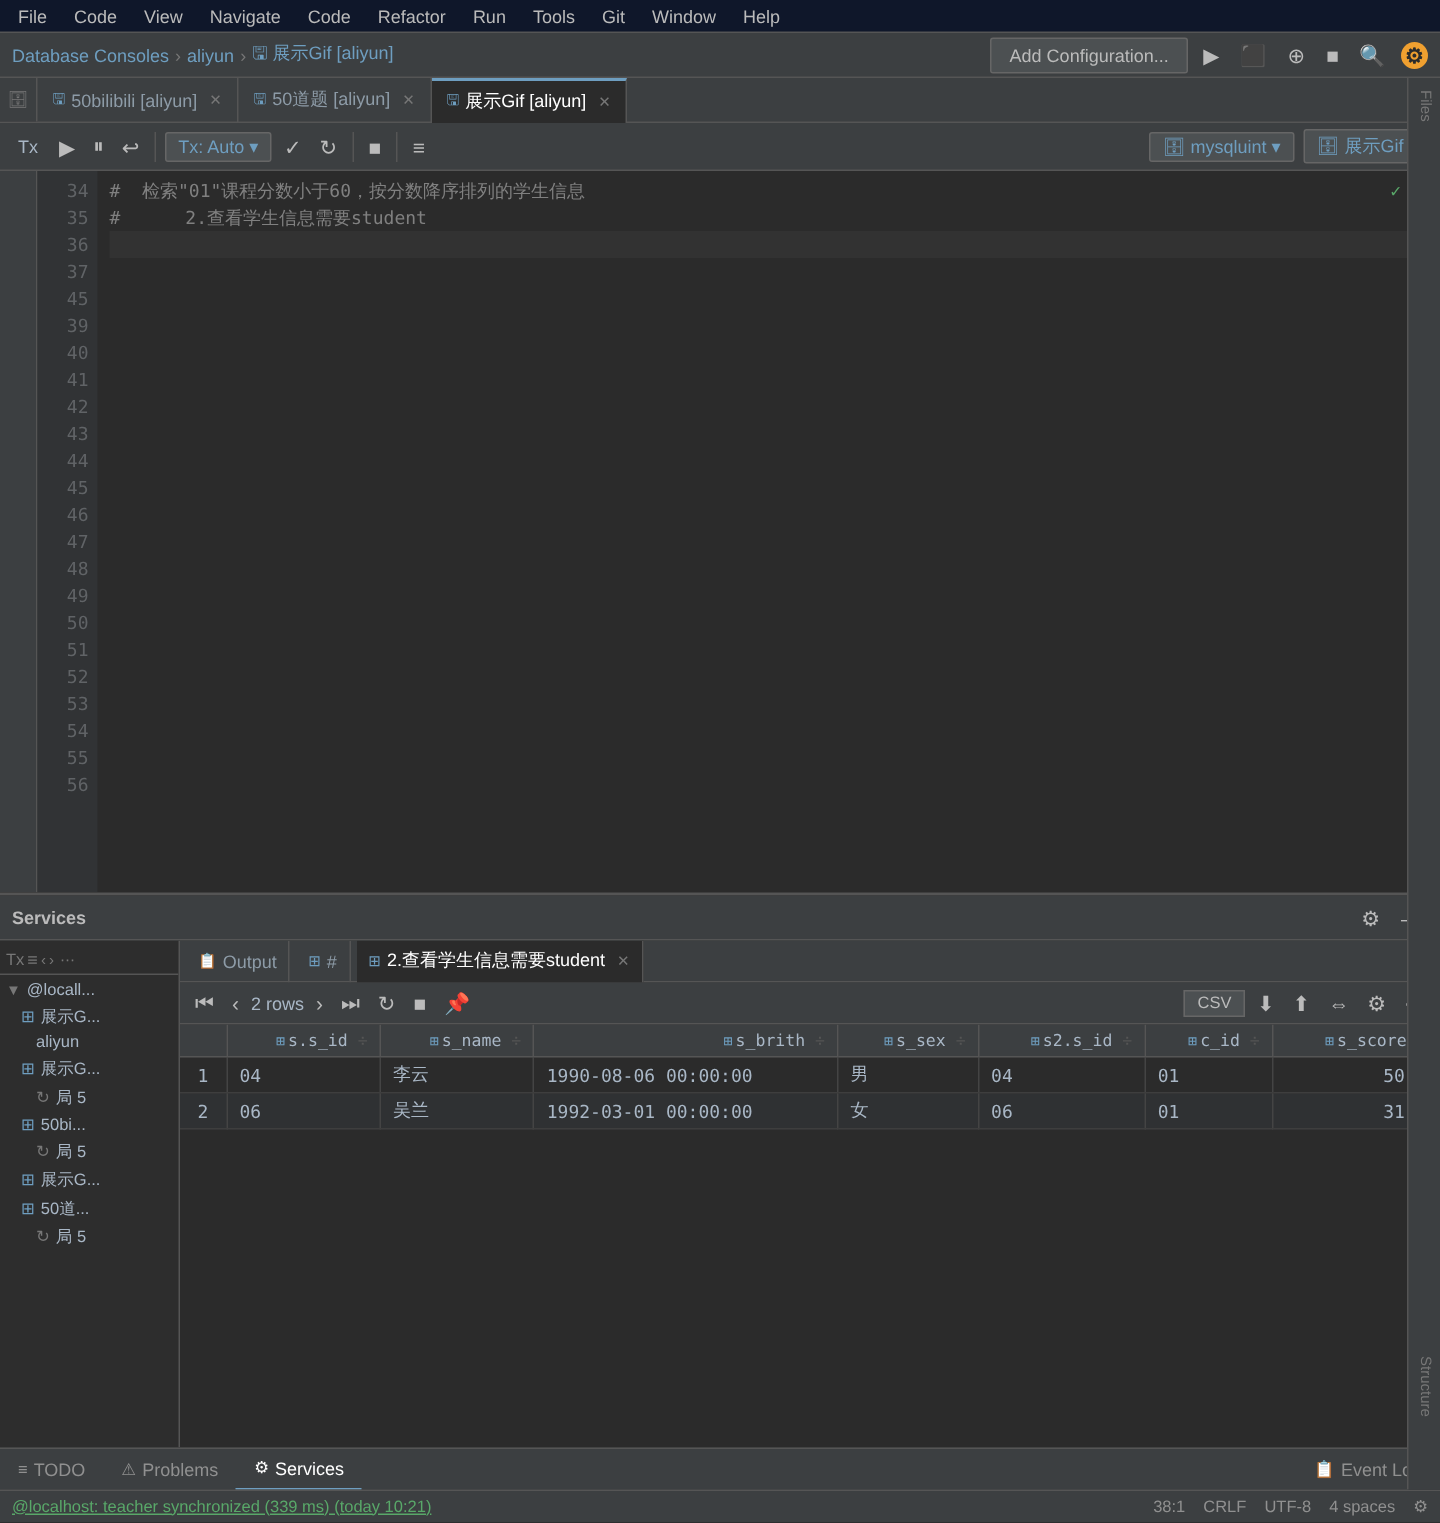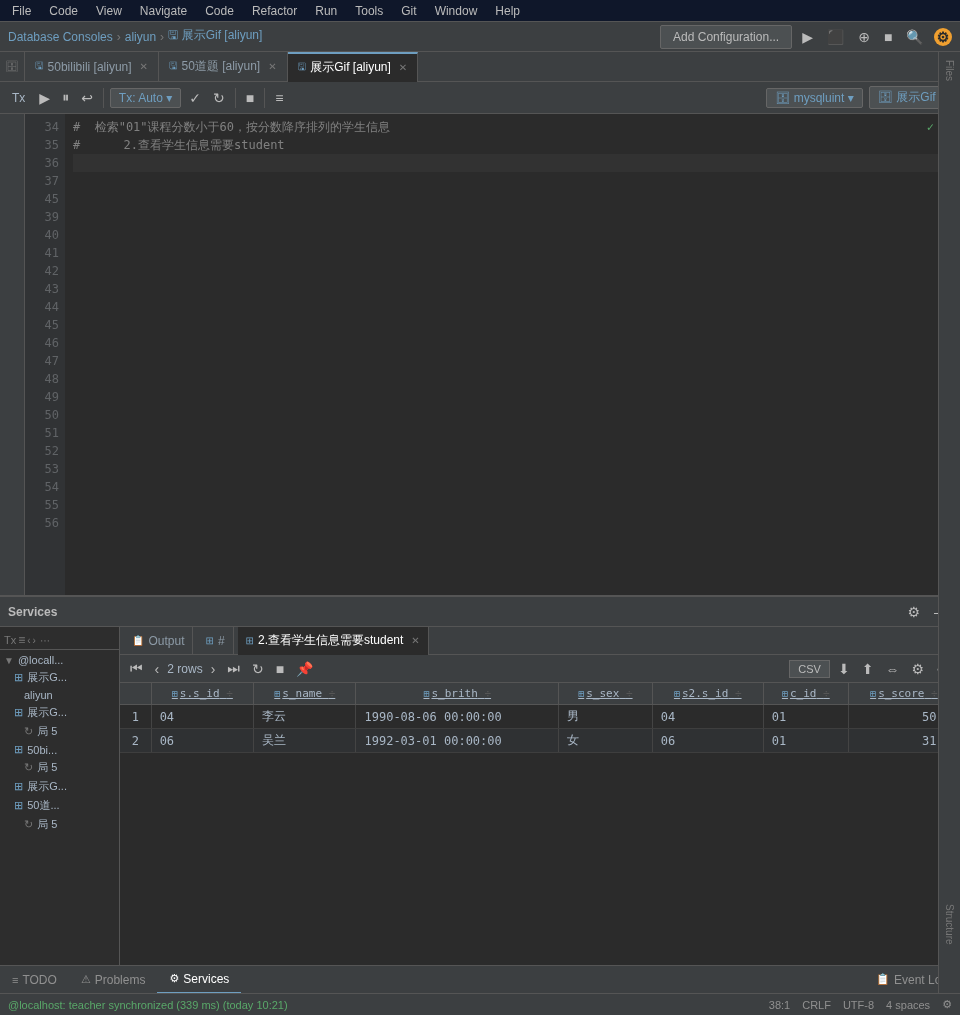--- a/index.html
+++ b/index.html
@@ -68,33 +68,33 @@
 
     
     .table-toolbar { background: #3c3f41; height: 28px; display: flex; align-items: center; padding: 0 6px; gap: 4px; justify-content: space-between; border-bottom: 1px solid #555; }
     .table-toolbar-left { display: flex; align-items: center; gap: 4px; }
     .table-toolbar-right { display: flex; align-items: center; gap: 4px; }
     .rows-info { color: #a9b7c6; font-size: 12px; }
     .csv-btn { background: #4c5052; border: 1px solid #666; color: #bbbbbb; padding: 2px 8px; font-size: 11px; cursor: pointer; }
 
     
     .data-table { width: 100%; border-collapse: collapse; font-size: 12px; font-family: 'Consolas', monospace; }
-    .data-table th { background: #3c3f41; color: #a9b7c6; padding: 4px 8px; border-right: 1px solid #555; border-bottom: 1px solid #555; text-align: center; font-weight: normal; font-size: 11px; white-space: nowrap; text-decoration: underline; }
+    .data-table th { background: #3c3f41; color: #a9b7c6; padding: 4px 8px; border-right: 1px solid #555; border-bottom: 1px solid #555; text-align: right; font-weight: normal; font-size: 11px; white-space: nowrap; }
     .data-table td { padding: 3px 8px; border-right: 1px solid #444; border-bottom: 1px solid #3e3e3e; color: #a9b7c6; white-space: nowrap; }
     .data-table tr:nth-child(even) td { background: #2f3133; }
     .data-table tr:nth-child(odd) td { background: #2b2b2b; }
     .row-num { color: #777; text-align: center; }
     .table-wrapper { overflow: auto; flex: 1; }
     .col-icon { color: #6e9ec0; margin-right: 2px; font-size: 10px; }
 
     
     .status-bar { background: #3c3f41; height: 22px; display: flex; align-items: center; padding: 0 8px; gap: 12px; font-size: 11px; color: #909090; border-top: 1px solid #555; justify-content: space-between; }
     .status-left { display: flex; align-items: center; gap: 12px; }
     .status-right { display: flex; align-items: center; gap: 12px; }
-    .status-ok { color: #59a869; }
+    .status-ok { color: #59a869; text-decoration: underline; }
 
     
     .bottom-tabs { background: #3c3f41; height: 28px; display: flex; align-items: center; border-top: 1px solid #555; }
     .bottom-tab { padding: 0 12px; height: 28px; display: flex; align-items: center; color: #909090; font-size: 12px; cursor: pointer; gap: 4px; }
     .bottom-tab.active { color: #ffffff; border-bottom: 2px solid #6e9ec0; }
     .bottom-tab-icon { font-size: 11px; }
   </style>
 </head>
 <body>
 

